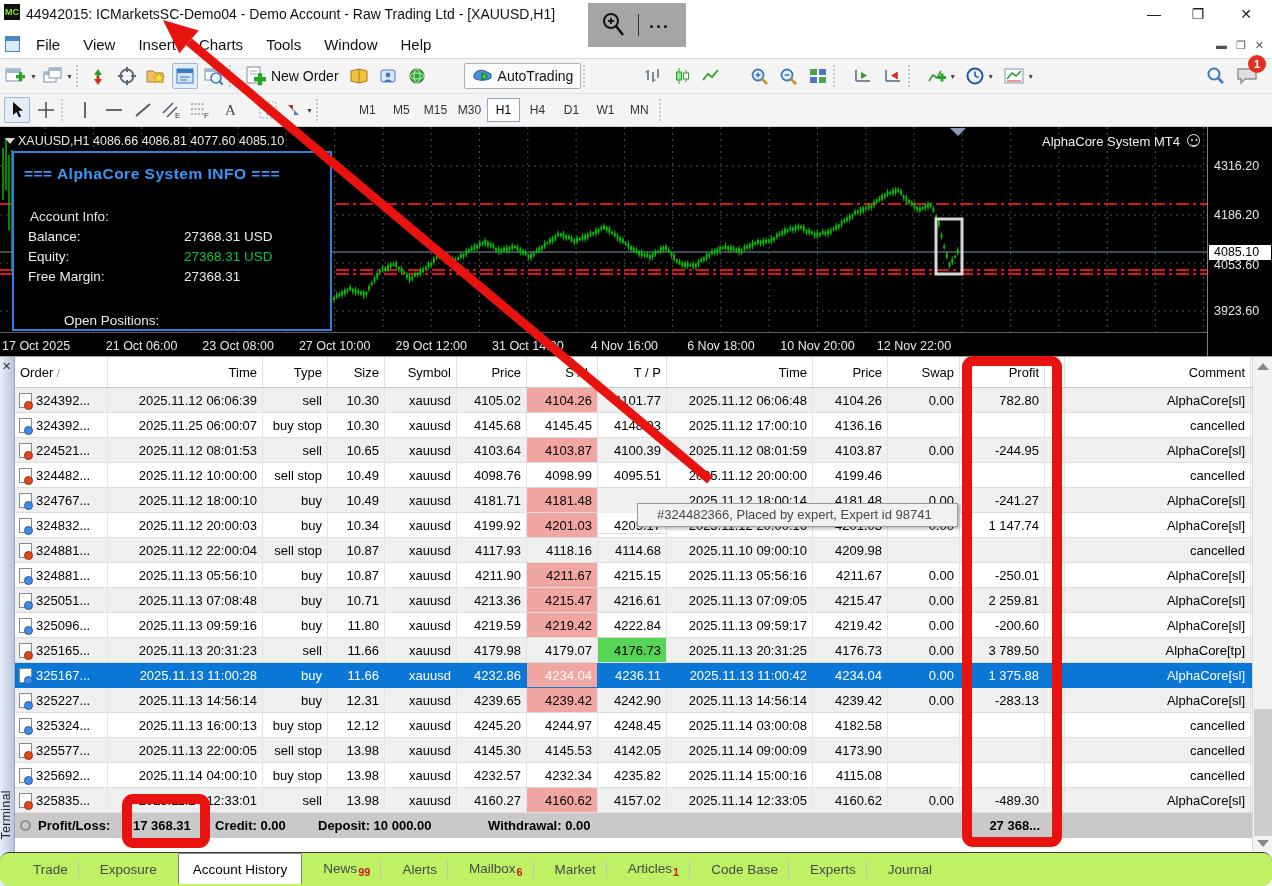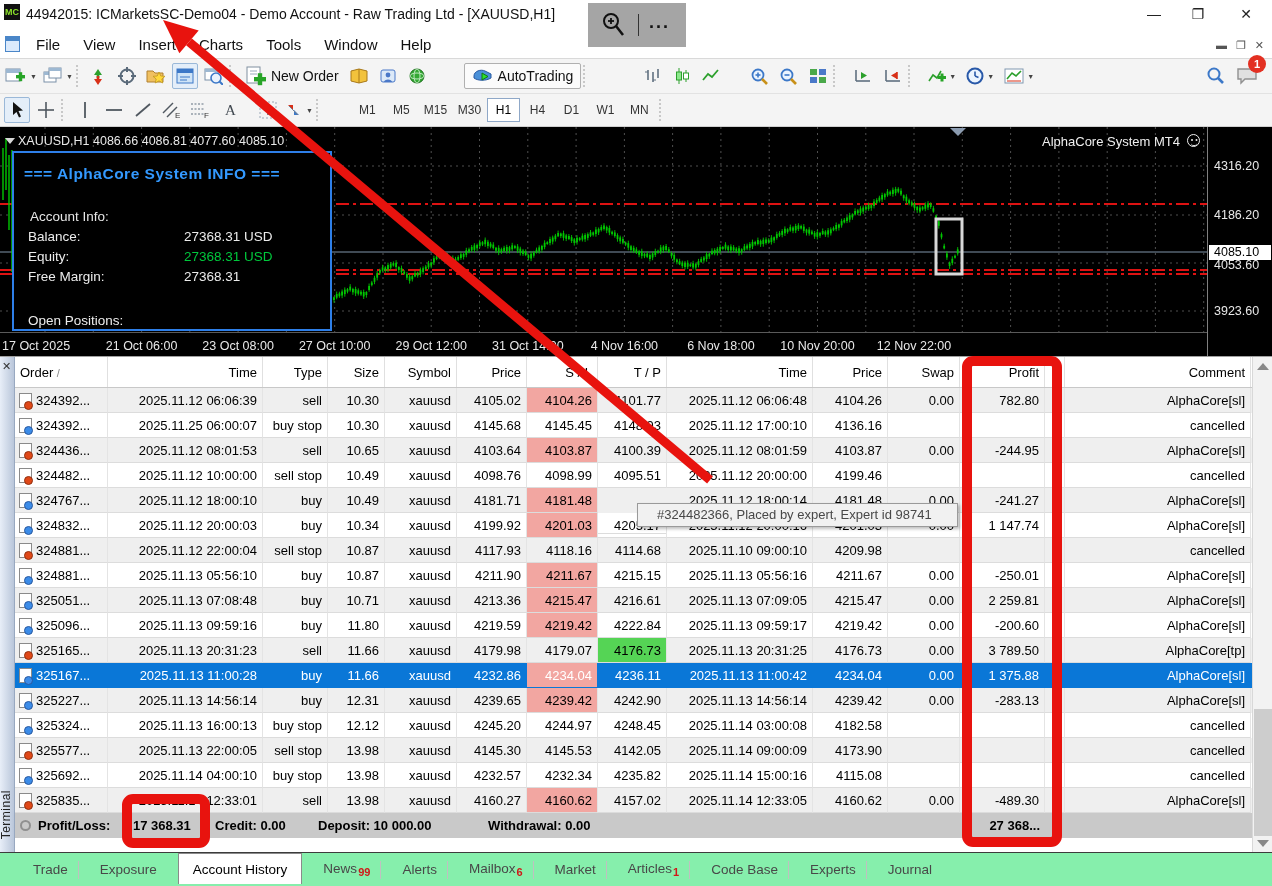--- a/index.html
+++ b/index.html
@@ -67,21 +67,21 @@
   .doc.red:after { background:#e04818; border:1px solid #903010; }
   .doc.blue:after { background:#3c8ce8; border:1px solid #2858a0; }
   #hfooter { position:absolute; left:0; top:456px; width:1237px; height:25px; background:#c9c9c9; font-size:13px; font-weight:bold; color:#000; }
   #hfooter span { position:absolute; top:5px; white-space:nowrap; }
   #foot-icon { position:absolute; left:5px; top:7px; width:11px; height:11px; border:2px solid #909090; border-radius:50%; }
   #vscroll { position:absolute; left:1237px; top:0; width:20px; height:496px; background:#f2f2f2; border-left:1px solid #d8d8d8; }
   .sbtn { position:absolute; left:4px; width:0; height:0; }
   #sb-up { top:6px; border-left:6px solid transparent; border-right:6px solid transparent; border-bottom:7px solid #888; }
   #sb-dn { bottom:6px; border-left:6px solid transparent; border-right:6px solid transparent; border-top:7px solid #888; }
   #sthumb { position:absolute; left:1px; top:352px; width:18px; height:127px; background:#cdcdcd; }
-  #tabbar { position:absolute; left:0; top:852px; width:1272px; height:34px; background:#86efac; border-top:1px solid #3c3c3c; display:flex; align-items:center; }
+  #tabbar { position:absolute; left:0; top:852px; width:1272px; height:34px; background:#bef264; border-top:1px solid #3c3c3c; display:flex; align-items:center;border-radius:9px; }
   .tab { font-size:13.5px; color:#484848; padding:0 10px; margin-left:11px; white-space:nowrap; }
   .tab .cnt { color:#d01818; font-size:11px; font-weight:bold; vertical-align:-3px; margin-left:1px; }
   .tab-sep { width:1px; height:18px; background:#c0c0c0; }
   .tab.active { background:#fff; border:1px solid #8a8a8a; border-bottom:none; height:31px; line-height:31px; color:#000; margin-top:-2px; padding:0 14px; }
   #tooltip { position:absolute; left:637px; top:503px; width:321px; height:24px; background:#f1f1f1; border:1px solid #9a9a9a; font-size:13px; color:#484848; line-height:22px; padding-left:19px; z-index:55; box-shadow:2px 2px 3px rgba(0,0,0,0.25); }
   #annot { position:absolute; left:0; top:0; width:1272px; height:886px; z-index:70; pointer-events:none; }
 </style>
 </head>
 <body>
 
@@ -977,21 +977,21 @@
       </svg>
     </div>
   <div id="sym-caret"></div>
   <div id="ohlc">XAUUSD,H1  4086.66 4086.81 4077.60 4085.10</div>
   <div id="watermark">AlphaCore System MT4</div>
   <div id="wm-smile"></div>
   <div id="info-panel">
     <div id="ip-title">=== AlphaCore System INFO ===</div>
     <div class="ip-line" style="top:56px;">Account Info:</div>
     <div id="ip-rows"></div>
-    <div class="ip-label" style="top:160px;">Open Positions:</div>
+    <div class="ip-label" style="top:160px;margin-left:36px;">Open Positions:</div>
   <div class="ip-label" style="top: 76px;">Balance:</div>
       <div class="ip-value" style="top: 76px; color: rgb(236, 236, 236);">27368.31 USD</div>
       <div class="ip-label" style="top: 96px;">Equity:</div>
       <div class="ip-value" style="top: 96px; color: rgb(0, 200, 60);">27368.31 USD</div>
       <div class="ip-label" style="top: 116px;">Free Margin:</div>
       <div class="ip-value" style="top: 116px; color: rgb(236, 236, 236);">27368.31</div>
     </div>
   <div id="time-axis">
       <div class="t-label" style="left: 2px; transform: none;">17 Oct 2025</div>
       <div class="t-label" style="left: 141.56px; transform: translateX(-50%);">21 Oct 06:00</div>
@@ -1070,21 +1070,21 @@
           <div class="cell" style="width: 146px;">2025.11.12 17:00:10</div>
           <div class="cell" style="width: 75px;">4136.16</div>
           <div class="cell" style="width: 72px;"></div>
           <div class="cell" style="width: 85px;"></div>
           <div class="cell" style="width: 20px;"></div>
           <div class="cell" style="width: 186px;">cancelled</div>
         </div>
         <div class="hrow odd">
           <div class="cell left" style="width: 93px;">
             <span class="doc red"></span>
-            <span>324436...</span>
+            <span>224521...</span>
           </div>
           <div class="cell" style="width: 155px;">2025.11.12 08:01:53</div>
           <div class="cell" style="width: 65px;">sell</div>
           <div class="cell" style="width: 57px;">10.65</div>
           <div class="cell" style="width: 72px;">xauusd</div>
           <div class="cell" style="width: 70px;">4103.64</div>
           <div class="cell pink" style="width: 71px;">4103.87</div>
           <div class="cell" style="width: 69px;">4100.39</div>
           <div class="cell" style="width: 146px;">2025.11.12 08:01:59</div>
           <div class="cell" style="width: 75px;">4103.87</div>

